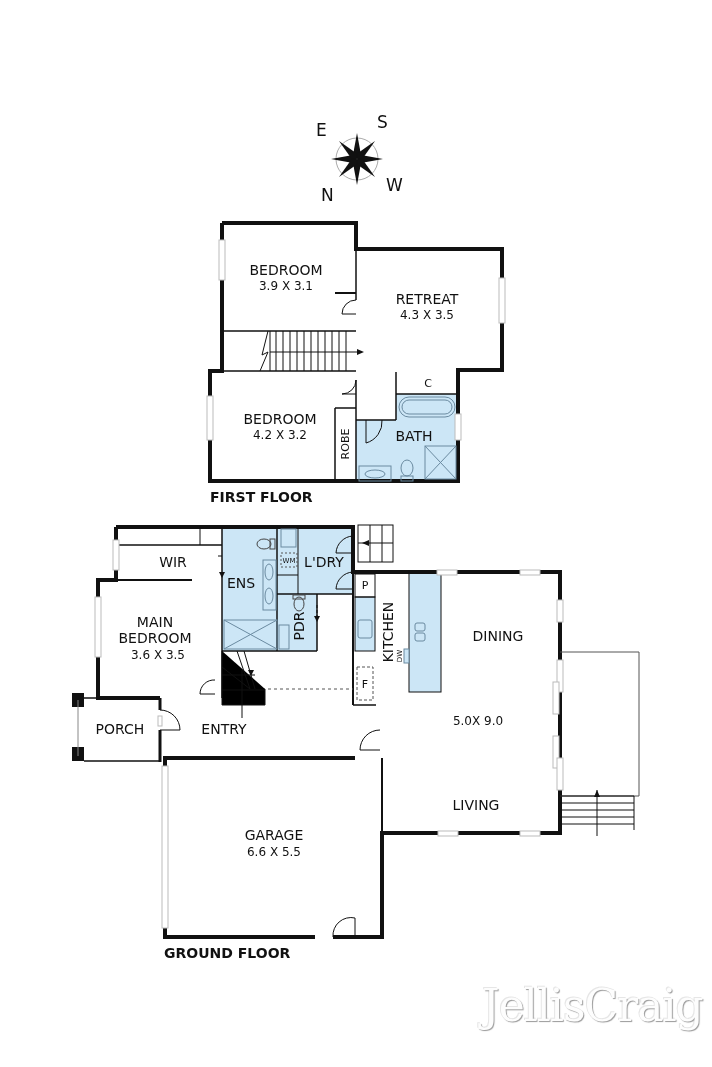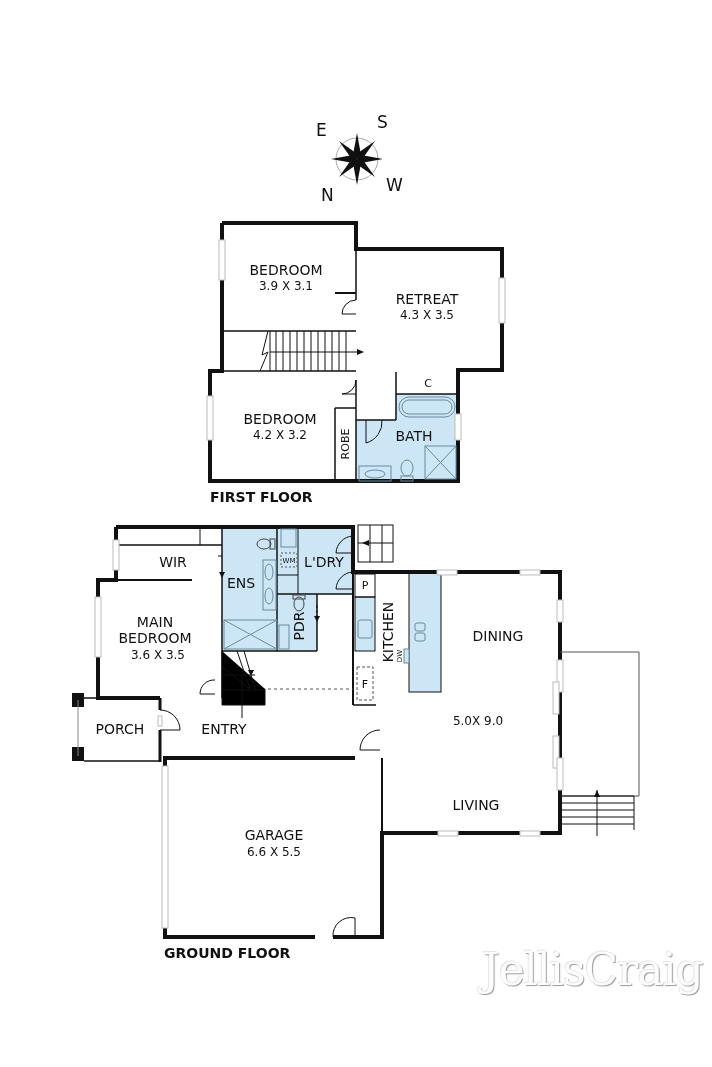--- a/index.html
+++ b/index.html
@@ -6,21 +6,21 @@
   body { width: 712px; height: 1067px; position: relative; overflow: hidden;
          font-family: "DejaVu Sans", sans-serif; }
   svg { position: absolute; left: 0; top: 0; }
   .lbl { font-family: "DejaVu Sans", sans-serif; fill: #111; }
   .room { font-size: 14px; }
   .dim { font-size: 12px; }
   .small { font-size: 11px; }
   .tiny { font-size: 7px; }
   .floor { font-size: 14px; font-weight: bold; }
   .compass { font-size: 17px; }
-  .logo { position: absolute; left: 482px; top: 944px; font-family: "DejaVu Serif", serif;
+  .logo { position: absolute; left: 482px; top: 980px; font-family: "DejaVu Serif", serif;
           font-size: 44px; color: #fdfdfd; letter-spacing: -1px;
           text-shadow: 1px 1px 1px #9a9a9a, -1px -1px 0 #e6e6e6; font-weight: 300; }
 </style>
 </head>
 <body>
 
 <svg width="712" height="1067" viewBox="0 0 712 1067">
 
   <g>
     <circle cx="357" cy="159" r="21" fill="none" stroke="#aaa" stroke-width="1"></circle>

